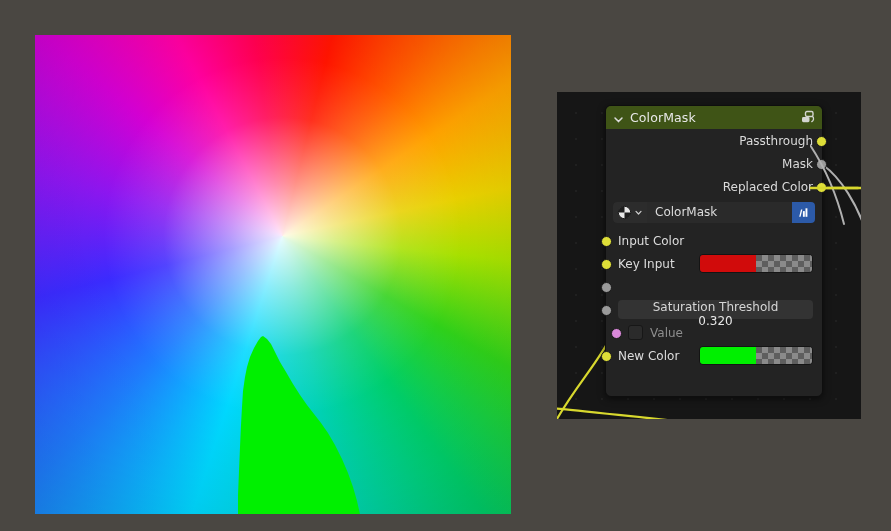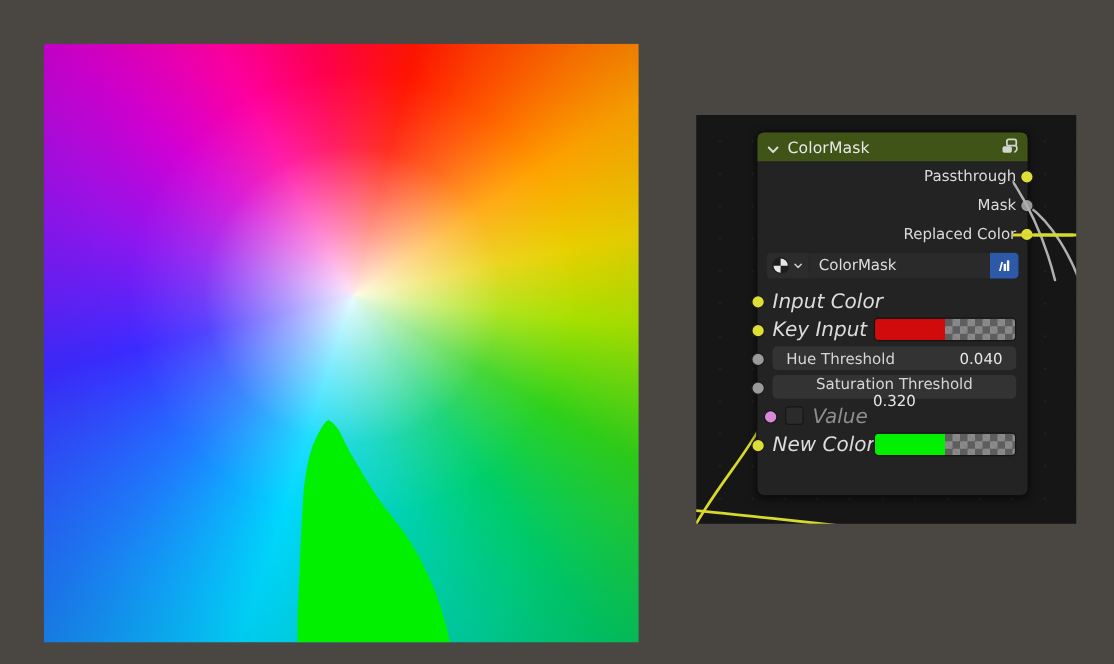--- a/index.html
+++ b/index.html
@@ -110,21 +110,21 @@
   .db-btn{
     width:23px;height:21px;background:#2c5aa8;flex:0 0 auto;
     display:flex;align-items:center;justify-content:center;
   }
 
   
   .in-row{
     height:23px;display:flex;align-items:center;position:relative;
     padding-left:12px;
   }
-  .in-row .lbl{color:#dcdcdc;font-size:16px;font-style:italic;}
+  .in-row .lbl{color:#dcdcdc;font-size:12px;}
   .in-row .lbl.dim{color:#8e8e8e;}
 
   .field{
     position:absolute;left:12px;right:9px;height:19px;
     background:#333333;border-radius:4px;
     display:flex;align-items:center;justify-content:space-between;
     padding:0 11px;box-sizing:border-box;
   }
   .field .fname{color:#d6d6d6;font-size:12px;}
   .field .fval{color:#e6e6e6;font-size:12px;}
@@ -243,24 +243,20 @@
           <span class="socket in sock-yellow" style="top:7px;"></span>
           <span class="lbl">Key Input</span>
           <span class="swatch" style="top:2px;">
             <span class="solid" style="background:#d10b0b;"></span>
             <span class="alpha"></span>
           </span>
         </div>
 
         <div class="in-row">
           <span class="socket in sock-gray" style="top:7px;"></span>
-          <span class="field" style="top:2px;">
-            <span class="fname">Hue Threshold</span>
-            <span class="fval">0.040</span>
-          </span>
         </div>
 
         <div class="in-row">
           <span class="socket in sock-gray" style="top:7px;"></span>
           <span class="field" style="top:2px;flex-direction:column;">
             <span class="fname">Saturation Threshold</span>
             <span class="fval">0.320</span>
           </span>
         </div>
 

